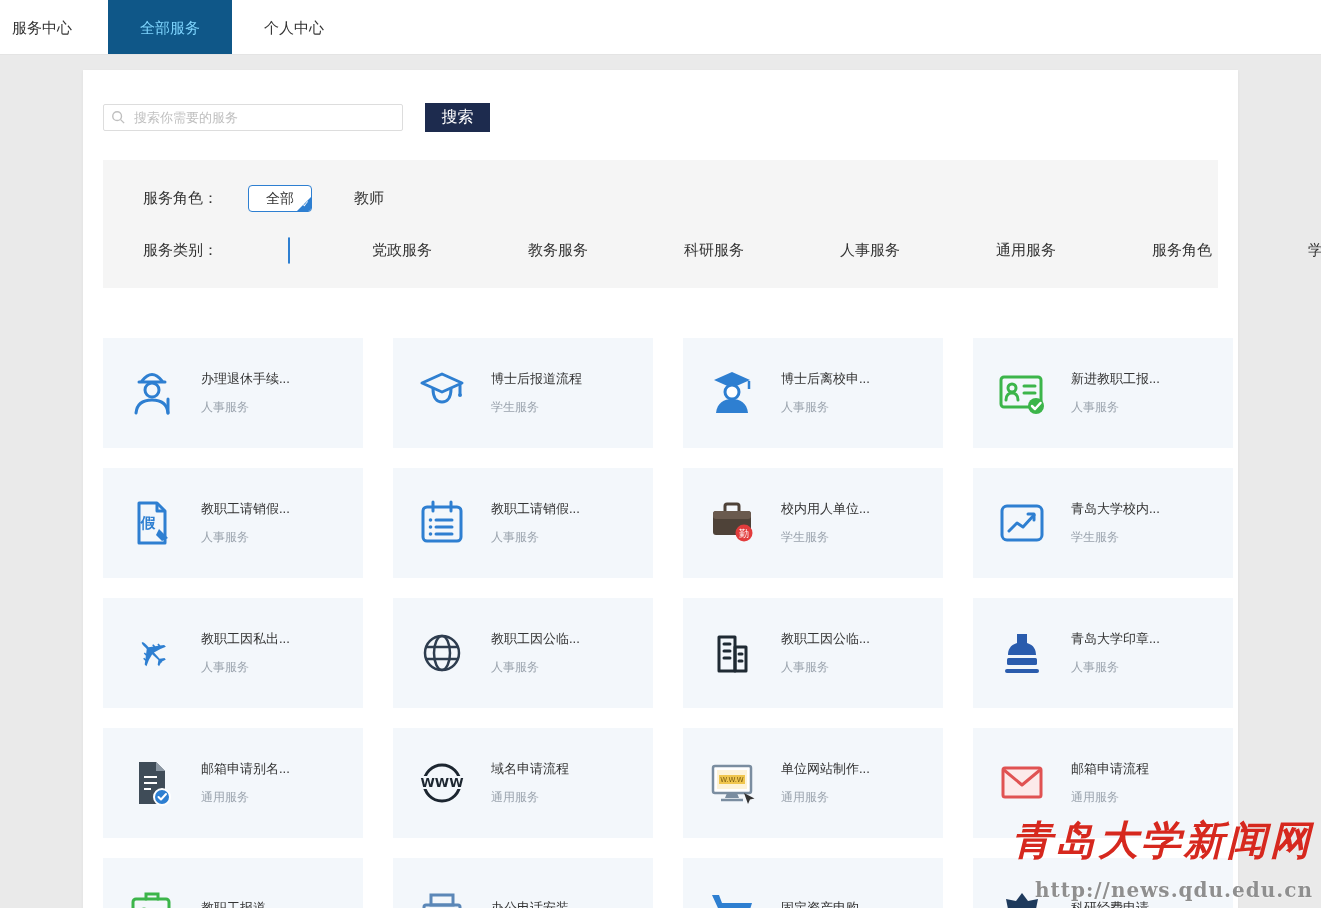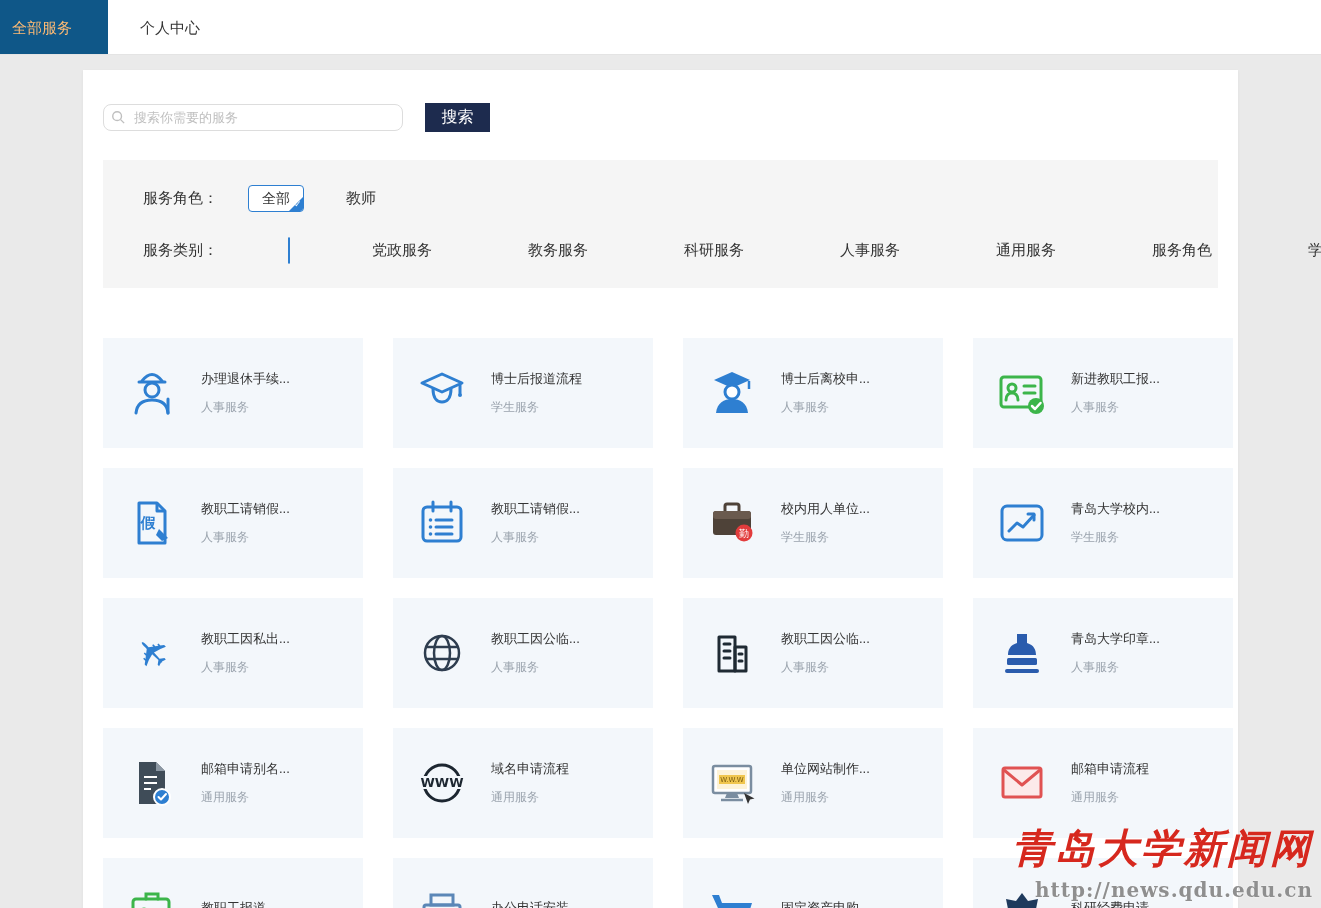--- a/index.html
+++ b/index.html
@@ -5,57 +5,58 @@
   * { box-sizing: border-box; margin: 0; padding: 0; }
   html,body { width:1321px; height:908px; overflow:hidden; }
   body {
     font-family: "Liberation Sans", "DejaVu Sans", sans-serif;
     background:#eaeaea; position:relative; color:#333;
   }
   
   .topnav { background:#fff; height:55px; display:flex; align-items:stretch; border-bottom:1px solid #e4e4e4; }
   .tab { padding:0 32px; line-height:55px; font-size:15px; color:#333; cursor:pointer; white-space:nowrap; }
   .tab:first-child { padding-left:12px; padding-right:36px; }
-  .tab.active { background:#0f5788; color:#fdba74; }
+  .tab.active { background:#0f5788; color:#7dd3fc; }
   
   .main-card { width:1155px; margin:15px auto 0 auto; background:#fff; min-height:840px; padding-top:33px; box-shadow:0 1px 3px rgba(0,0,0,0.05); }
   
   .search-row { display:flex; align-items:center; margin:0 20px 28px 20px; }
   .search-input-wrap { position:relative; }
-  .search-input { width:300px; height:27px; border:1px solid #ddd; border-radius:8px; padding:0 9px 0 30px; font-size:13px; color:#333; outline:none; background:#fff; }
+  .search-input { width:300px; height:27px; border:1px solid #ddd; border-radius:2px; padding:0 9px 0 30px; font-size:13px; color:#333; outline:none; background:#fff; }
   .search-input::placeholder { color:#bfbfbf; }
   .search-icon { position:absolute; left:8px; top:6px; width:14px; height:14px; }
   .search-btn { margin-left:22px; width:65px; height:29px; background:#1d2b4e; color:#fff; border:none; font-size:16px; cursor:pointer; font-family:inherit; }
   
   .filter-panel { margin:0 20px; background:#f5f5f5; padding:24px 0 24px 40px; }
   .filter-row { display:flex; align-items:center; height:28px; }
   .filter-row + .filter-row { margin-top:24px;gap:40px; }
   .filter-label { font-size:15px; color:#333; width:105px; flex:0 0 105px;font-family:Liberation Serif, serif; }
-  .chip { position:relative; width:56px; height:27px; line-height:25px; text-align:center; background:#fff; border:1px solid #2e7fd1; border-radius:4px; font-size:14px; color:#333; cursor:pointer; overflow:hidden; }
+  .chip { position:relative; width:64px; height:27px; line-height:25px; text-align:center; background:#fff; border:1px solid #2e7fd1; border-radius:4px; font-size:14px; color:#333; cursor:pointer; overflow:hidden; }
   .chip-corner { position:absolute; right:-1px; bottom:-1px; width:0; height:0; border-style:solid; border-width:0 0 16px 16px; border-color:transparent transparent #2e7fd1 transparent; }
   .chip-corner::after { content:"✓"; position:absolute; left:-10px; top:4px; font-size:9px; line-height:1; color:#fff; }
   .filter-option { font-size:15px; color:#333; cursor:pointer; margin-left:56px; white-space:nowrap; }
   .filter-option.first { margin-left:42px; }
   
   .service-grid { display:grid; grid-template-columns:repeat(4,260px); column-gap:30px; row-gap:20px; padding:0 20px; margin-top:50px; }
   .card { background:#f3f7fb; height:110px; display:flex; align-items:center; cursor:pointer; }
   .icon-box { flex:0 0 98px; display:flex; justify-content:center; align-items:center; }
   .card-text { flex:1; min-width:0; padding-right:8px; }
   .card-title { font-size:13px; color:#333; margin-bottom:11px; white-space:nowrap; overflow:hidden; }
   .card-cat { font-size:12px; color:#9aa3ad; }
   .glyph-icon { font-size:40px; line-height:1; display:inline-block; font-family:"DejaVu Sans",sans-serif; }
   
   .watermark { position:absolute; right:8px; bottom:6px; text-align:right; z-index:50; pointer-events:none; }
   .wm-title { font-family:"DejaVu Serif","Liberation Serif",serif; font-style:italic; font-weight:bold; font-size:40px; color:#d6281e; letter-spacing:3px; text-shadow:0 0 1px rgba(255,255,255,0.8); }
-  .wm-url { font-family:"DejaVu Serif","Liberation Serif",serif; font-size:20px; font-weight:bold; color:#8f8f8f; letter-spacing:1px; margin-top:2px; text-shadow:0 0 2px #fff; }
+  .wm-url { font-family:"DejaVu Serif","Liberation Serif",serif; font-size:20px; font-weight:bold; color:#8f8f8f; letter-spacing:1px; margin-top:10px; text-shadow:0 0 2px #fff; }
 </style>
 </head>
 <body>
 
 <div class="topnav">
+  <div class="tab">服务中心</div>
   <div class="tab active">全部服务</div>
   <div class="tab">个人中心</div>
 </div>
 
 <div class="main-card">
 
   <div class="search-row">
     <div class="search-input-wrap">
       <svg class="search-icon" viewBox="0 0 16 16">
         <circle cx="7" cy="7" r="5" fill="none" stroke="#bfbfbf" stroke-width="1.6"></circle>

